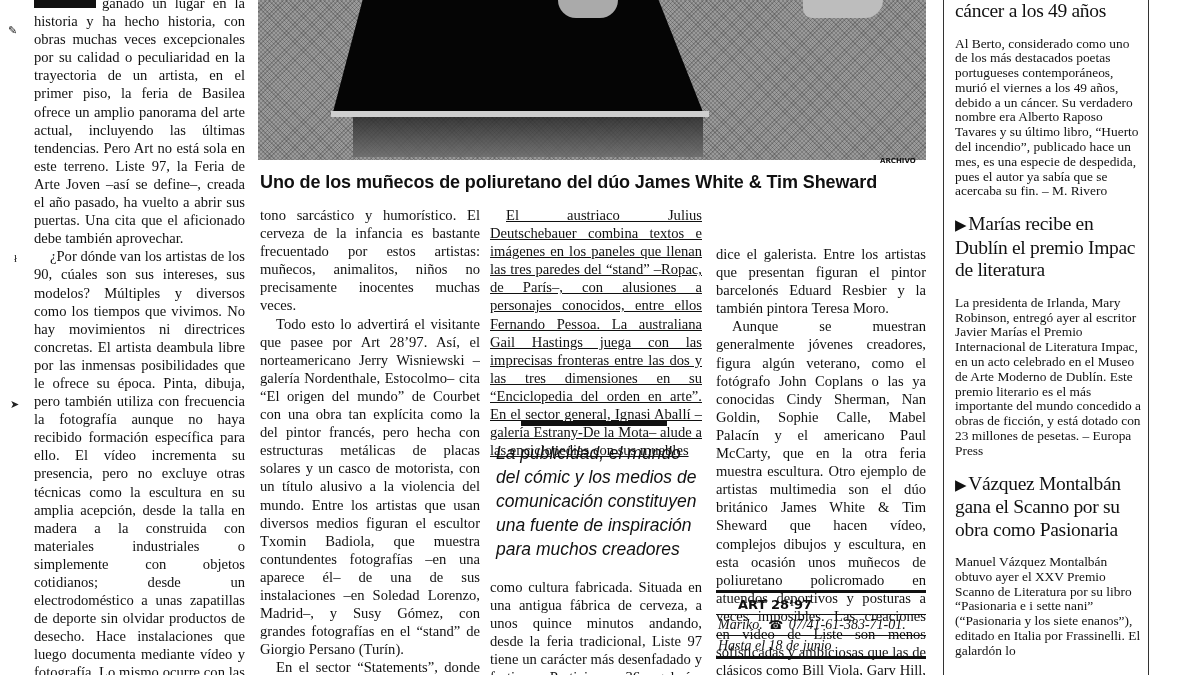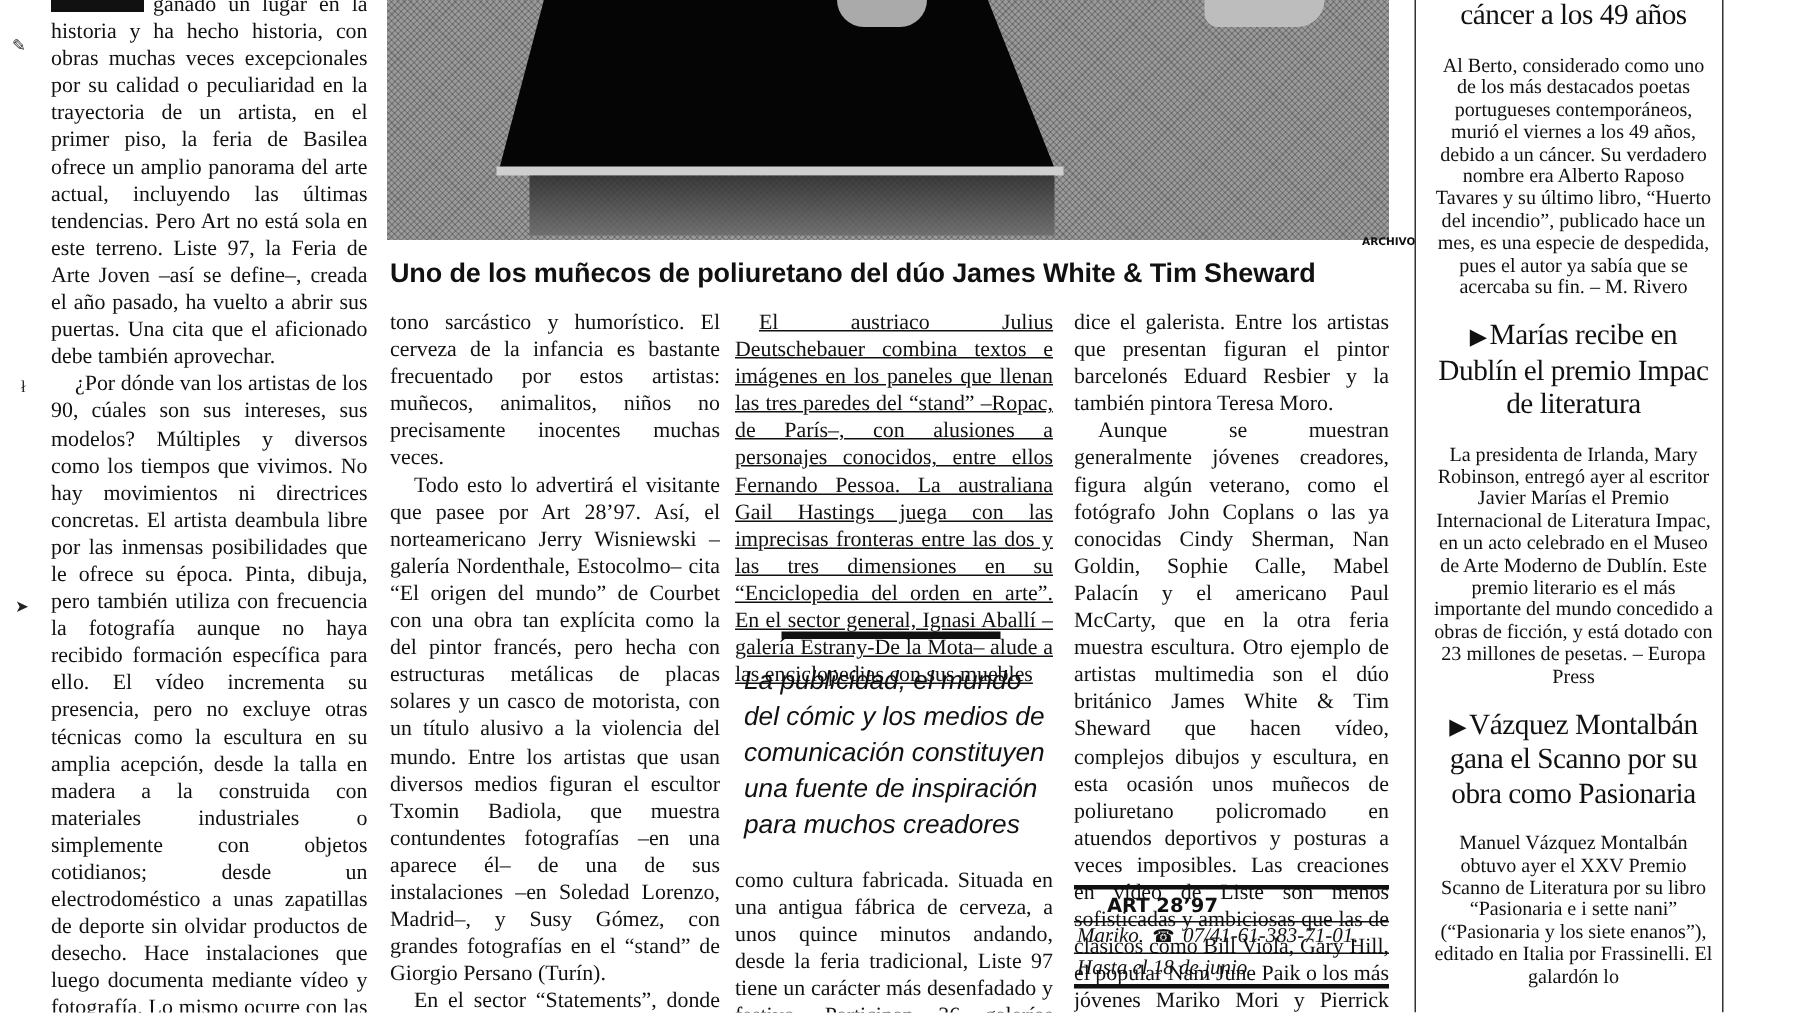--- a/index.html
+++ b/index.html
@@ -51,21 +51,21 @@
   }
   #photo .figure-blob {
     position: absolute; left: 545px; top: 0; width: 80px; height: 18px;
     background: #bdbdbd; border-radius: 0 0 40px 20px;
   }
   #photo .figure-blob2 {
     position: absolute; left: 300px; top: 0; width: 60px; height: 18px;
     background: #aaa; border-radius: 0 0 30px 30px;
   }
   #photo-credit {
-    position: absolute; left: 908px; top: 157px;
+    position: absolute; left: 880px; top: 157px;
     font-family: "DejaVu Sans", sans-serif; font-size: 7px; font-weight: bold; color: #111;
   }
   #photo-caption {
     position: absolute; left: 260px; top: 172px;
     font-family: Liberation Sans, sans-serif; font-weight: bold; font-size: 18px; letter-spacing: -0.1px;
   }
 
   
   #pull-rule {
     position: absolute; left: 521px; top: 421px; width: 146px; height: 5px; background: #111;
@@ -83,33 +83,33 @@
 
   
   #infobox { position: absolute; left: 716px; top: 590px; width: 210px; }
   #infobox .rule-thick { height: 3px; background: #111; }
   #infobox .rule-thin { height: 1px; background: #111; }
   #infobox .title {
     font-family: "DejaVu Sans", sans-serif; font-weight: bold; font-size: 13px; padding: 4px 0 2px 2px; margin-left: 20px;
   }
   #infobox .row { font-style: italic; font-size: 14px; padding: 2px 0 2px 2px; }
   #infobox .phone-icon { font-style: normal; font-size: 12px; margin: 0 2px; }
-  #col4-text { height: 380px; }
+  #col4-text { height: 380px; margin-top: 39px; }
 
   
   #sidebar-rule-left { position: absolute; left: 943px; top: 0; width: 1px; height: 675px; background: #333; }
   #sidebar-rule-right { position: absolute; left: 1148px; top: 0; width: 1px; height: 675px; background: #333; }
   #sidebar { position: absolute; left: 955px; top: 0; width: 188px; }
   .news-head {
     font-family: "Liberation Serif", serif; font-size: 19.5px; line-height: 22.5px; letter-spacing: -0.3px;
   }
   .news-body {
     font-size: 13.4px; line-height: 14.8px; margin-top: 14px;
   }
-  .news-item { margin-bottom: 14px; text-align: center; }
+  .news-item { margin-bottom: 14px; }
   .tri { font-size: 15px; margin-right: 2px; }
   #news1 .news-head { margin-top: 0px; }
 
   
   .mark { position: absolute; font-size: 11px; color: #222; }
 </style>
 </head>
 <body>
 
 <div id="col1" class="col">

